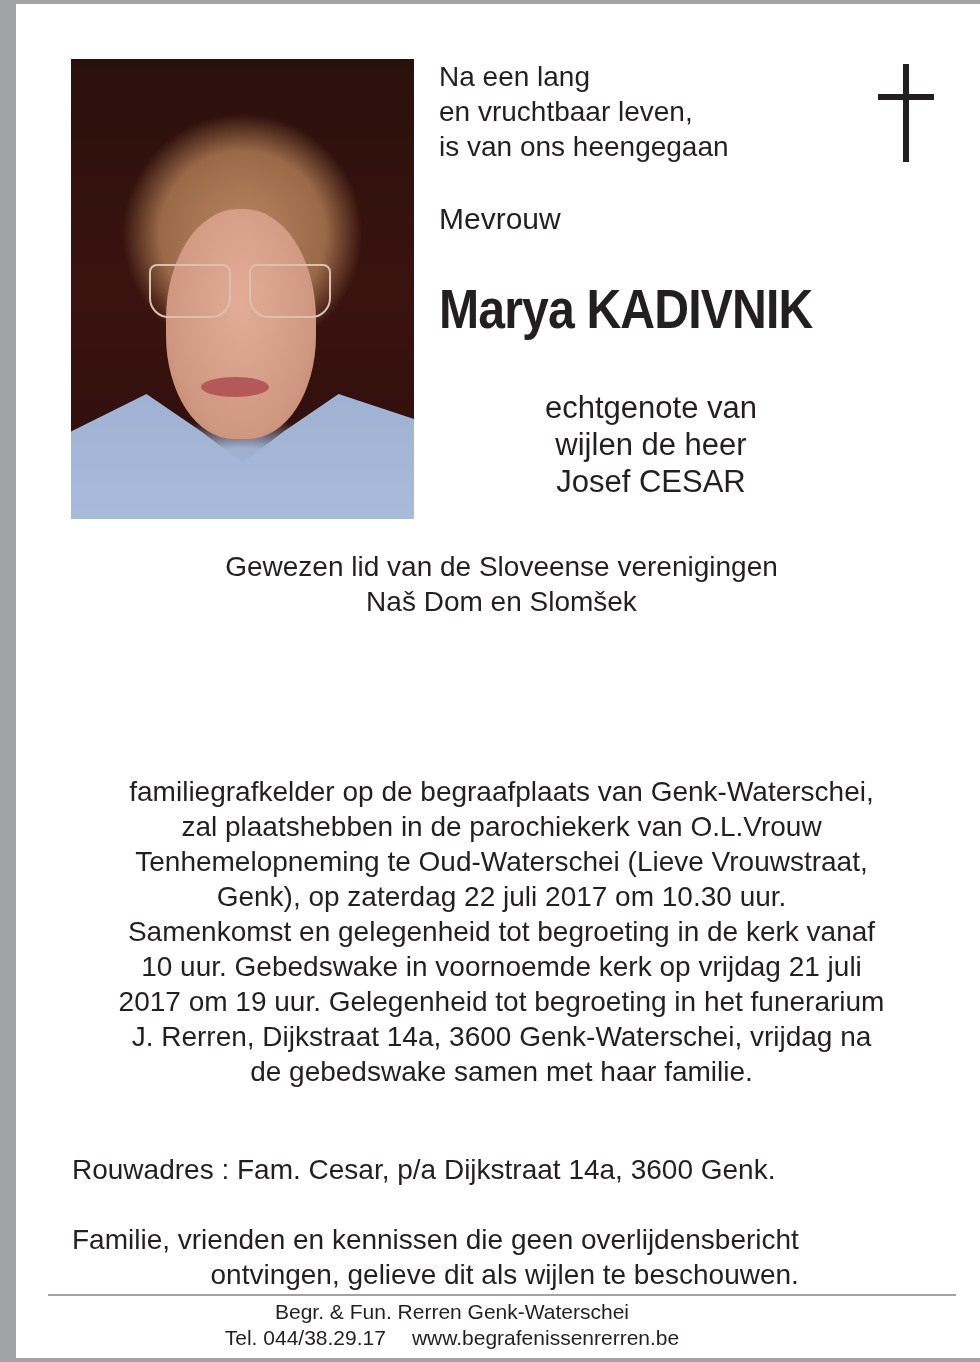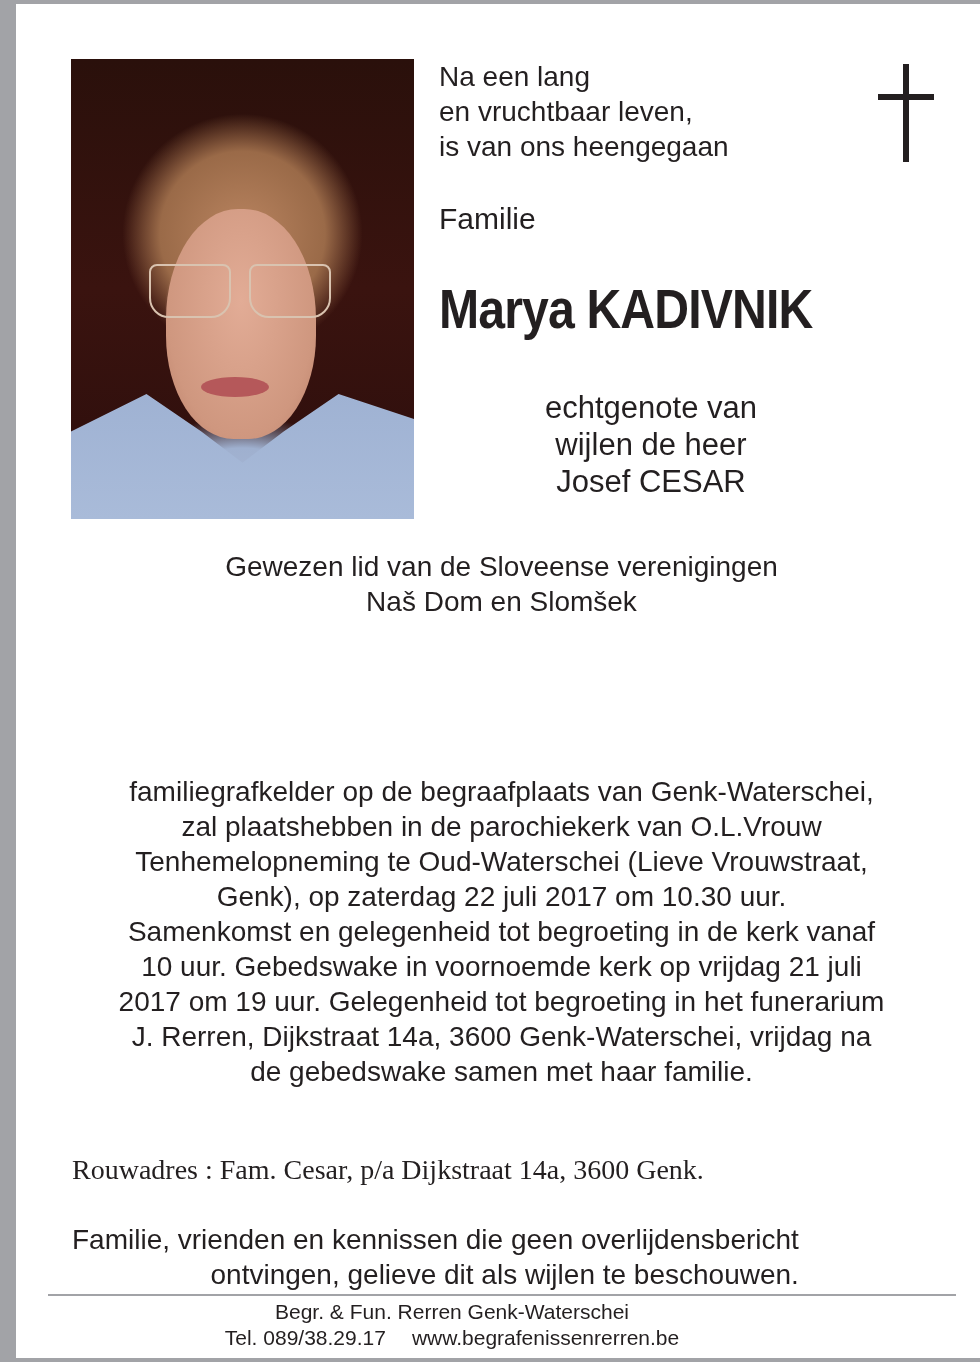--- a/index.html
+++ b/index.html
@@ -18,21 +18,21 @@
   .intro { position:absolute; left:423px; top:55px; font-size:28px; line-height:35px; }
   .cross { position:absolute; left:862px; top:60px; width:56px; height:100px; }
   .title-mevrouw { position:absolute; left:423px; top:198px; font-size:30px; }
   .name { position:absolute; left:423px; top:272px; font-size:56px; font-weight:bold; letter-spacing:-1px; transform:scaleX(0.86); transform-origin:left; white-space:nowrap; }
   .spouse { position:absolute; left:440px; top:385px; width:390px; text-align:center; font-size:31px; font-weight:normal; line-height:37px; }
   .center-block { position:absolute; left:0; width:971px; text-align:center; font-size:28px; line-height:35px; }
   .assoc { top:545px; }
   .born { top:640px; }
   .funeral { top:770px; }
   .left-block { position:absolute; left:56px; font-size:28px; line-height:35px; }
-  .rouw { top:1148px;font-family:Liberation Serif, serif; }
+  .rouw { top:1148px; }
   .familie { top:1218px;text-align:right; }
   .rule { position:absolute; left:32px; top:1290px; width:908px; height:2px; background:#a2a3a7; }
   .footer { position:absolute; left:0; top:1295px; width:872px; text-align:center; font-size:21px; line-height:26px; }
   .footer .gap { display:inline-block; width:26px; }
 </style>
 </head>
 <body>
 
 <div class="page">
 
@@ -50,21 +50,21 @@
     <div>Na een lang</div>
     <div>en vruchtbaar leven,</div>
     <div>is van ons heengegaan</div>
   </div>
 
   <svg class="cross" viewBox="0 0 56 100">
     <rect x="25" y="0" width="6" height="98" fill="#231f20"></rect>
     <rect x="0" y="30" width="56" height="6" fill="#231f20"></rect>
   </svg>
 
-  <div class="title-mevrouw">Familie</div>
+  <div class="title-mevrouw">Mevrouw</div>
 
   <div class="name">Marya KADIVNIK</div>
 
   <div class="spouse">
     <div>echtgenote van</div>
     <div>wijlen de heer</div>
     <div>Josef CESAR</div>
   </div>
 
   <div class="center-block assoc">
@@ -90,17 +90,17 @@
   <div class="left-block familie">
     <div>Familie, vrienden en kennissen die geen overlijdensbericht</div>
     <div>ontvingen, gelieve dit als wijlen te beschouwen.</div>
   </div>
 
   <div class="rule"></div>
 
   <div class="footer">
     <div>Begr. &amp; Fun. Rerren Genk-Waterschei</div>
     <div>
-      <span>Tel. 089/38.29.17</span><span class="gap"></span><span>www.begrafenissenrerren.be</span>
+      <span>Tel. 044/38.29.17</span><span class="gap"></span><span>www.begrafenissenrerren.be</span>
     </div>
   </div>
 
 </div>
 
 </body></html>

